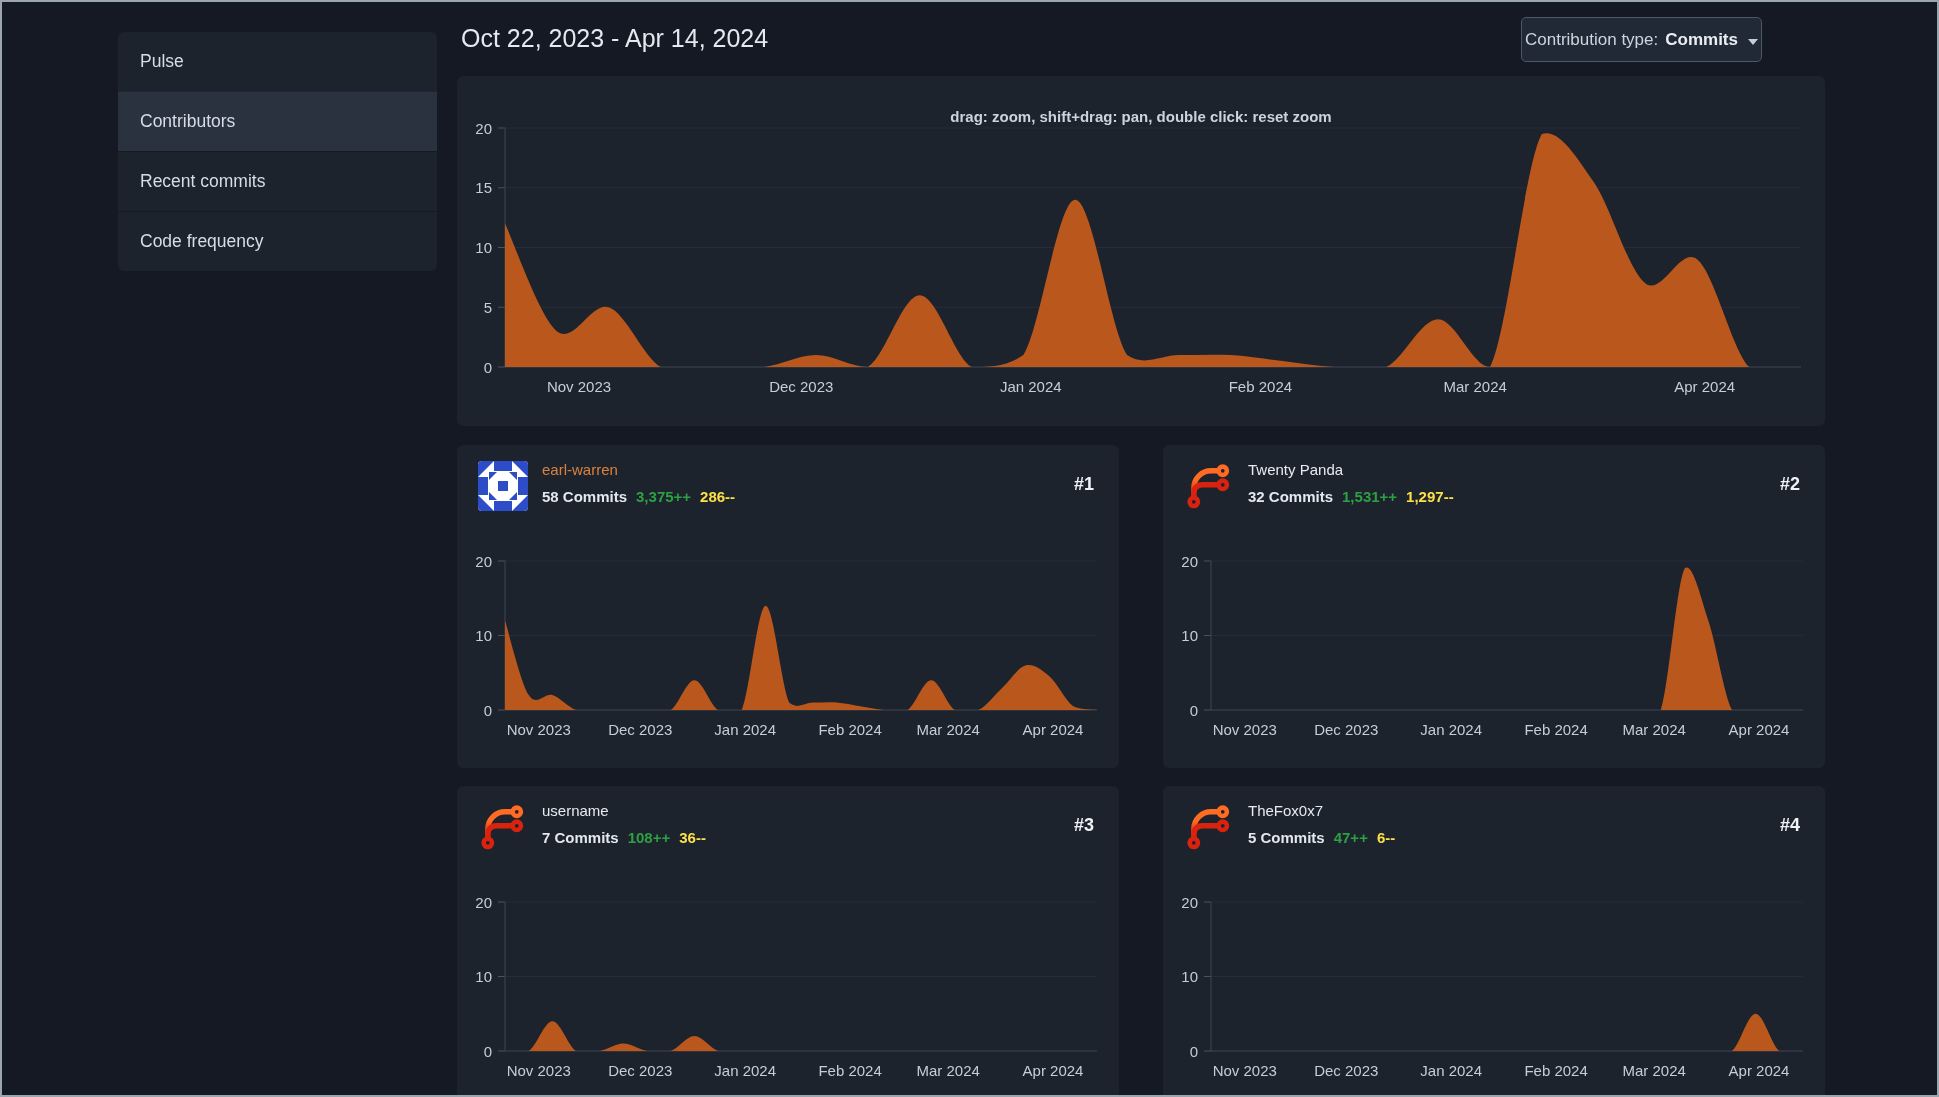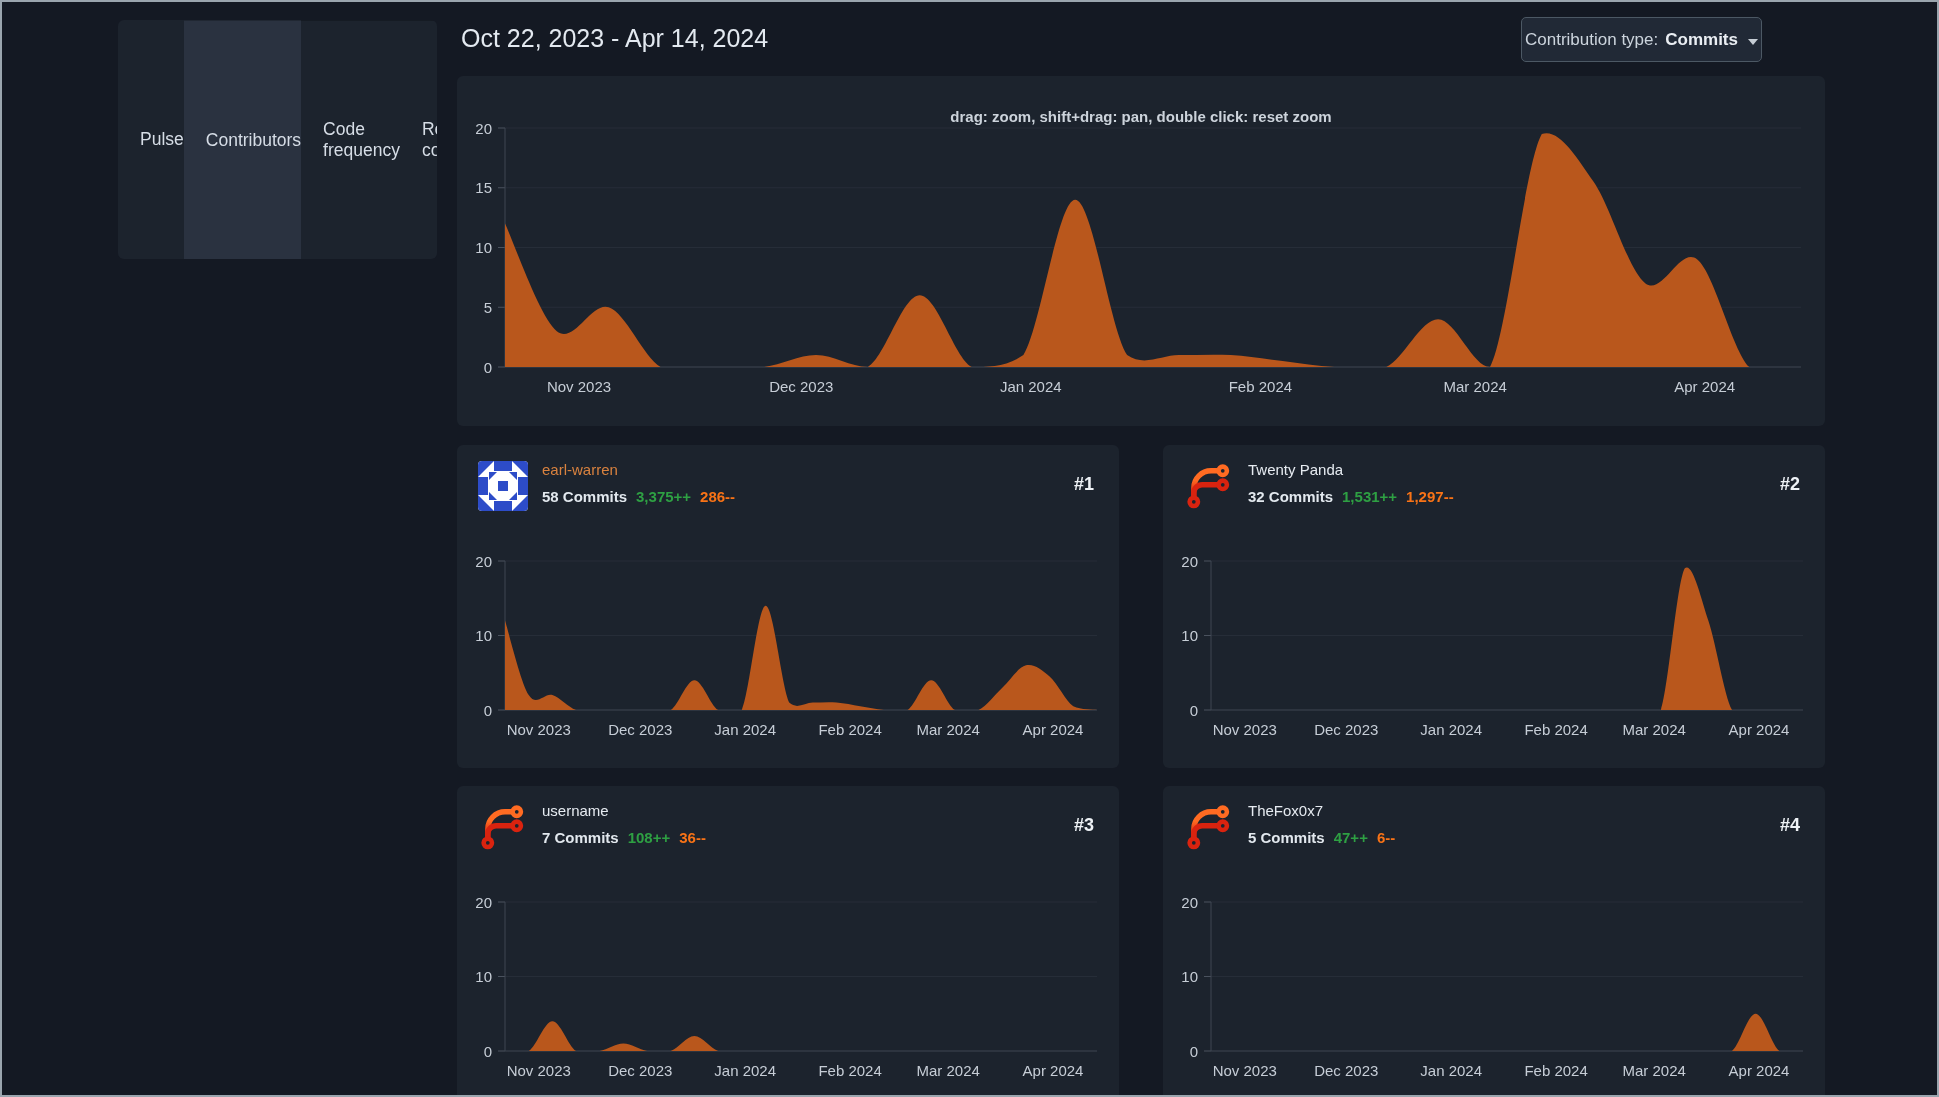--- a/index.html
+++ b/index.html
@@ -1,21 +1,21 @@
 <!DOCTYPE html>
 <html><head>
 <meta charset="utf-8">
 <style>
   html,body{margin:0;padding:0;background:#141923;}
   body{font-family:"Liberation Sans","DejaVu Sans",sans-serif;}
   .frame{position:relative;width:1939px;height:1097px;box-sizing:border-box;
          background:#141923;border:2px solid #9aa5ae;overflow:hidden;color:#dbe2ea;}
   .panel{position:absolute;background:#1c232d;border-radius:6px;}
   
-  .side-menu{left:116px;top:18px;width:319px;height:239px;display:flex;flex-direction:row;overflow:hidden;}
+  .side-menu{left:116px;top:30px;width:319px;height:239px;display:flex;flex-direction:column;overflow:hidden;}
   .menu-item{flex:1;display:flex;align-items:center;padding-left:22px;font-size:17.5px;color:#d6dde6;cursor:pointer;}
   .menu-item + .menu-item{border-top:1px solid rgba(0,0,0,0.22);}
   .menu-item.active{background:#2a3240;}
   
   .date-range{position:absolute;left:459px;top:22px;font-size:25px;color:#e3e9f0;}
   .ctype{position:absolute;left:1519px;top:15px;height:45px;display:flex;align-items:center;gap:7px;
          padding:0 3px;background:#212936;border:1px solid #4c5864;border-radius:5px;
          font-size:17px;color:#ccd4dd;cursor:pointer;font-family:inherit;}
   .ctype b{color:#eaeef3;font-weight:700;}
   .caret{width:0;height:0;border-left:5px solid transparent;border-right:5px solid transparent;
@@ -24,21 +24,21 @@
   .main-panel{left:455px;top:74px;width:1368px;height:350px;}
   .hint{position:absolute;top:32px;left:0;right:0;text-align:center;font-size:15px;font-weight:700;color:#ccd3db;}
   svg.chart{position:absolute;left:0;top:0;}
   
   .card{width:662px;height:323px;}
   #card0,#card2{left:455px;} #card1,#card3{left:1161px;}
   #card0,#card1{top:443px;}  #card2,#card3{top:784px;}
   .card .avatar{position:absolute;left:21px;top:16px;width:50px;height:50px;border-radius:4px;overflow:hidden;}
   .uname{position:absolute;left:85px;top:16px;font-size:15px;color:#e6ebf1;cursor:pointer;}
   .stats{position:absolute;left:85px;top:43px;font-size:15px;font-weight:700;color:#e2e8ee;display:flex;gap:9px;white-space:nowrap;}
-  .adds{color:#2ea043;} .dels{color:#f97316;}
+  .adds{color:#2ea043;} .dels{color:#fde047;}
   .rank{position:absolute;right:25px;top:29px;font-size:18px;font-weight:700;color:#eef2f6;}
   .hidden-defs{position:absolute;width:0;height:0;}
 </style>
 </head>
 <body>
 
 <svg class="hidden-defs" aria-hidden="true">
   <defs>
     <linearGradient id="fjg" x1="0" y1="0" x2="0" y2="1">
       <stop offset="0.35" stop-color="#ff6b22"></stop>
@@ -70,22 +70,22 @@
       </g>
     </symbol>
   </defs>
 </svg>
 
 <div class="frame">
 
   <nav class="panel side-menu">
     <div class="menu-item">Pulse</div>
     <div class="menu-item active">Contributors</div>
+    <div class="menu-item">Recent commits</div>
     <div class="menu-item">Code frequency</div>
-    <div class="menu-item">Recent commits</div>
   </nav>
 
   <div class="date-range">Oct 22, 2023 - Apr 14, 2024</div>
 
   <button class="ctype">
     <span>Contribution type:</span>
     <b>Commits</b>
     <span class="caret"></span>
   </button>
 

